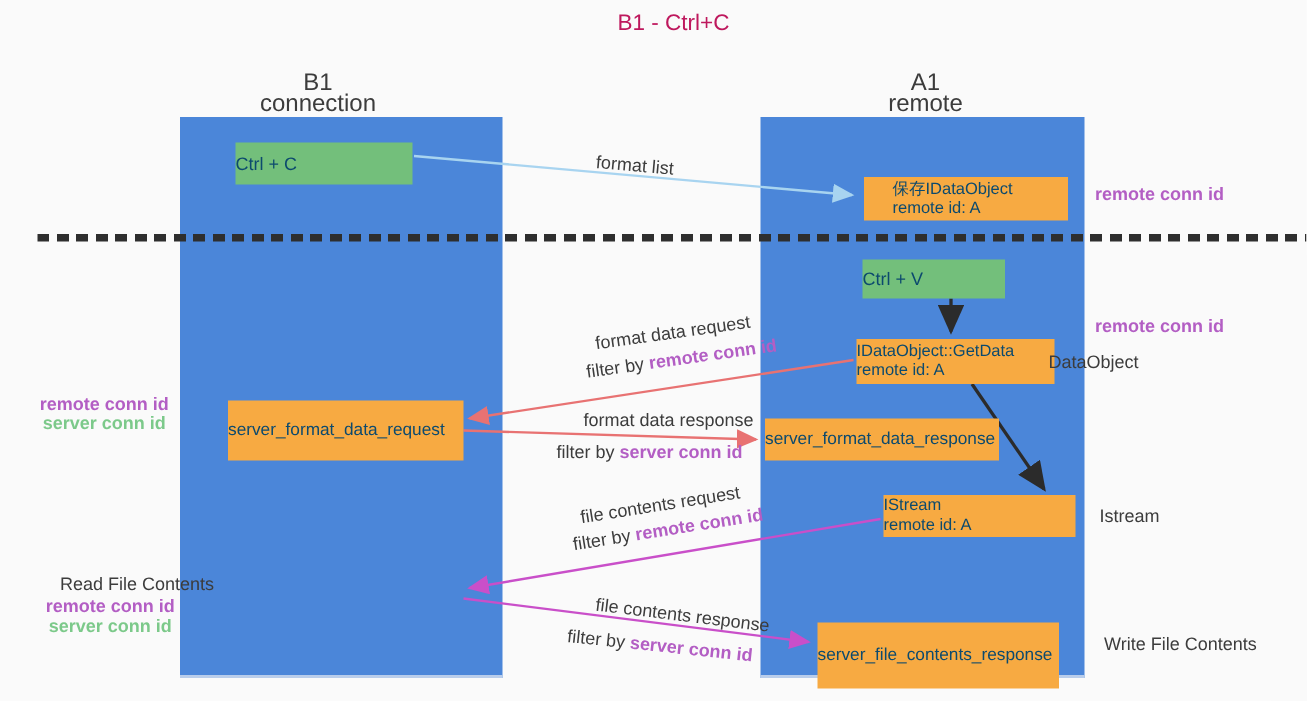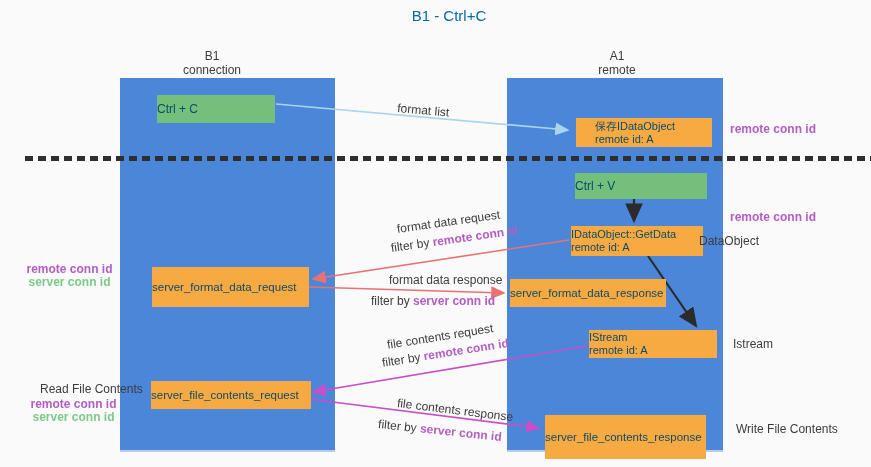--- a/index.html
+++ b/index.html
@@ -4,22 +4,22 @@
 <style>
   :root{
     --column-blue:#4b86d9; --box-green:#73bf7b; --box-orange:#f7aa42;
     --arrow-red:#e87272; --arrow-magenta:#c94fc9; --arrow-lightblue:#a8d4f0;
     --text-purple:#b35ec4; --text-green:#7cc98a; --text-dark:#3c3c3c;
   }
   html,body{margin:0;padding:0;}
   .canvas{position:relative;width:871px;height:467px;background:#fafafa;overflow:hidden;
           font-family:"Liberation Sans",sans-serif;color:var(--text-dark);}
   .title{position:absolute;top:7px;left:369px;width:160px;text-align:center;
-         font-size:15px;line-height:18px;color:#0369a1;}
-  .col-header{position:absolute;width:110px;text-align:center;font-size:12px;line-height:14px;top:49px;}
+         font-size:15px;line-height:18px;color:#be185d;}
+  .col-header{position:absolute;width:110px;text-align:center;font-size:16px;line-height:14px;top:49px;}
   .col{position:absolute;top:78px;height:374px;background:var(--column-blue);
        border-bottom:2px solid #b9cdeb;box-sizing:border-box;}
   .col.left{left:120px;width:215px;}
   .col.right{left:507px;width:216px;}
   .dashline{position:absolute;left:25px;top:156px;width:846px;height:5px;
             background:repeating-linear-gradient(90deg,#2e2e2e 0 8px,transparent 8px 13px);}
   .box{position:absolute;display:flex;flex-direction:column;align-items:flex-start;justify-content:center;
        color:#0c4a6e;text-align:center;font-size:11.5px;line-height:13px;z-index:3;}
   .box.green{background:var(--box-green);}
   .box.orange{background:var(--box-orange);}
@@ -80,21 +80,21 @@
 
   <div class="box green" style="left:157px;top:95px;width:118px;height:28px;font-size:12px;">
     <div>Ctrl + C</div>
   </div>
 
   <div class="box orange" style="left:576px;top:118px;width:117px;height:29px;font-size:11px;padding-left:19px;">
     <div>保存IDataObject</div>
     <div>remote id: A</div>
   </div>
 
-  <div class="box green" style="left:575px;top:173px;width:132px;height:26px;font-size:12px;">
+  <div class="box green" style="left:575px;top:173px;width:95px;height:26px;font-size:12px;">
     <div>Ctrl + V</div>
   </div>
 
   <div class="box orange" style="left:571px;top:226px;width:132px;height:30px;font-size:11px;">
     <div>IDataObject::GetData</div>
     <div>remote id: A</div>
   </div>
 
   <div class="box orange" style="left:152px;top:267px;width:157px;height:40px;">
     <div>server_format_data_request</div>
@@ -102,23 +102,20 @@
 
   <div class="box orange" style="left:510px;top:279px;width:156px;height:28px;">
     <div>server_format_data_response</div>
   </div>
 
   <div class="box orange" style="left:589px;top:330px;width:128px;height:28px;font-size:11px;">
     <div>IStream</div>
     <div>remote id: A</div>
   </div>
 
-  <div class="box orange" style="left:151px;top:381px;width:160px;height:28px;">
-    <div>server_file_contents_request</div>
-  </div>
 
   <div class="box orange" style="left:545px;top:415px;width:161px;height:44px;">
     <div>server_file_contents_response</div>
   </div>
 
   <div class="lbl rot dark" style="left:398px;top:101px;transform:rotate(5deg);">format list</div>
 
   <div class="lbl rot dark" style="left:396px;top:222px;transform:rotate(-8deg);">format data request</div>
   <div class="lbl rot" style="left:390px;top:241px;transform:rotate(-8deg);"><span class="dark">filter by </span><span class="purple">remote conn id</span></div>
 

